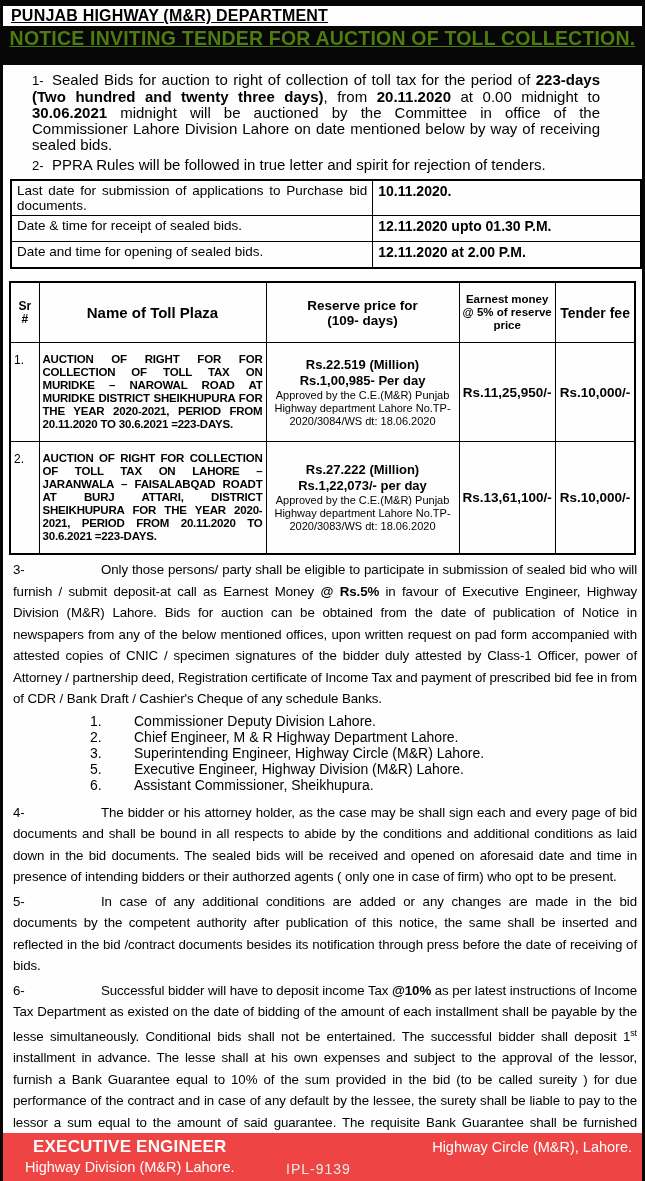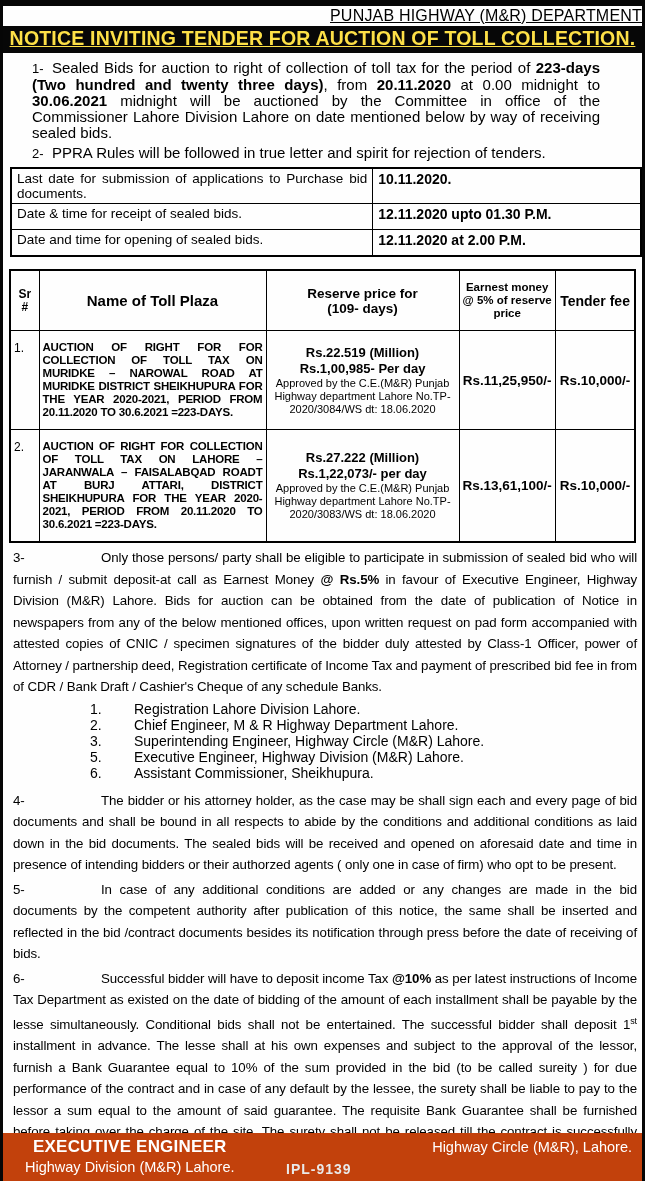--- a/index.html
+++ b/index.html
@@ -3,22 +3,22 @@
 <meta charset="utf-8">
 <style>
   html,body { margin:0; padding:0; background:#ffffff; }
   .page {
     position:relative; width:645px; height:1181px; box-sizing:border-box;
     background:#fefefe; color:#000;
     font-family:"Liberation Sans", sans-serif;
     border-left:3px solid #060606; border-right:3px solid #060606; border-top:6px solid #060606;
     overflow:hidden;
   }
-  .title { text-align:right; font-weight:normal; font-size:16px; text-decoration:underline; padding:1px 0 1px; letter-spacing:0.2px; }
-  .banner { background:#070707; color:#fde047; text-align:center; padding:1px 0 3px; }
+  .title { text-align:left; font-weight:bold; font-size:16px; text-decoration:underline; padding:1px 8px 1px; letter-spacing:0.2px; }
+  .banner { background:#070707; color:#4d7c0f; text-align:center; padding:1px 0 15px; }
   .banner-text { font-weight:bold; font-size:19.5px; text-decoration:underline; letter-spacing:0.2px; }
 
   .intro-item { margin:0 42px 3px 29px; text-align:justify; font-size:15px; line-height:16px; }
   .intro-item.first { margin-top:7px; }
   .intro-item.single { line-height:18px; margin-bottom:4px; }
   .inum { display:inline-block; width:20px; font-size:13px; }
 
   table { border-collapse:collapse; }
   .dates-table { margin:4px 0 12px 7px; border:2px solid #000; }
   .dates-table td { border:1px solid #000; vertical-align:top; padding:2px 5px; }
@@ -46,26 +46,26 @@
   .money-cell { text-align:center; vertical-align:middle; font-weight:bold; font-size:13.5px; }
 
   .clause { margin:3px 5px 3px 10px; text-align:justify; font-size:13.3px; line-height:21.5px; letter-spacing:-0.1px; }
   .clause.first { margin-top:4px; }
   .cnum { display:inline-block; width:88px; }
   sup.st { font-size:9px; }
 
   .offices { margin:3px 0 9px 87px; font-size:14px; line-height:16px; }
   .onum { display:inline-block; width:44px; }
 
-  .footer { position:absolute; left:0; right:0; bottom:0; height:48px; background:#c2410c; color:#fff; }
+  .footer { position:absolute; left:0; right:0; bottom:0; height:48px; background:#ef4444; color:#fff; }
   .f-left { position:absolute; left:22px; top:4px; text-align:center; }
   .f-right { position:absolute; right:10px; top:4px; text-align:center; }
   .f-title { font-weight:bold; font-size:17px; letter-spacing:0.2px; }
   .f-sub { font-size:14.5px; margin-top:2px; }
-  .f-code { position:absolute; left:283px; bottom:4px; font-weight:bold; font-size:14px; color:#e9e9e9; letter-spacing:1px;text-align:right; }
+  .f-code { position:absolute; left:283px; bottom:4px; font-weight:normal; font-size:14px; color:#e9e9e9; letter-spacing:1px;text-align:right; }
 </style>
 </head>
 <body>
 
 <div class="page">
 
   <div class="title">PUNJAB HIGHWAY (M&amp;R) DEPARTMENT</div>
 
   <div class="banner">
     <span class="banner-text">NOTICE INVITING TENDER FOR AUCTION OF TOLL COLLECTION.</span>
@@ -135,21 +135,21 @@
       </td>
       <td class="money-cell">Rs.13,61,100/-</td>
       <td class="money-cell">Rs.10,000/-</td>
     </tr>
   </tbody>
     </table>
 
   <p class="clause first"><span class="cnum">3-</span><span>Only those persons/ party shall be eligible to participate in submission of sealed bid who will furnish / submit deposit-at  call as Earnest Money </span><b>@ Rs.5%</b><span> in favour of Executive Engineer, Highway Division  (M&amp;R) Lahore.  Bids for auction can be obtained from the date of publication of Notice in newspapers from any of the below mentioned offices, upon written request on pad form accompanied with attested copies of CNIC / specimen signatures of the bidder duly attested by Class-1 Officer, power of Attorney / partnership deed, Registration certificate of Income Tax and payment of prescribed bid fee in from of CDR / Bank Draft / Cashier's Cheque of any schedule Banks.</span></p>
 
   <div class="offices">
-    <div><span class="onum">1.</span><span>Registration Lahore Division Lahore.</span></div>
+    <div><span class="onum">1.</span><span>Commissioner Deputy Division Lahore.</span></div>
     <div><span class="onum">2.</span><span>Chief Engineer, M &amp; R Highway Department Lahore.</span></div>
     <div><span class="onum">3.</span><span>Superintending Engineer, Highway Circle (M&amp;R) Lahore.</span></div>
     <div><span class="onum">5.</span><span>Executive Engineer, Highway Division (M&amp;R) Lahore.</span></div>
     <div><span class="onum">6.</span><span>Assistant Commissioner, Sheikhupura.</span></div>
   </div>
 
   <p class="clause"><span class="cnum">4-</span><span>The bidder or his attorney holder, as the case may be  shall sign each and every page of bid documents and shall be bound in all respects to abide by the conditions and additional conditions as laid down in the bid documents.  The sealed bids will be received and opened on aforesaid date and time in presence of intending bidders or their authorzed agents ( only one in case of firm) who opt to be present.</span></p>
 
   <p class="clause"><span class="cnum">5-</span><span>In case of any additional conditions are added or any changes are made in the bid documents by the competent authority after publication of this notice, the same shall be inserted and reflected in the bid /contract documents besides its notification through press before the date of receiving of bids.</span></p>
 

